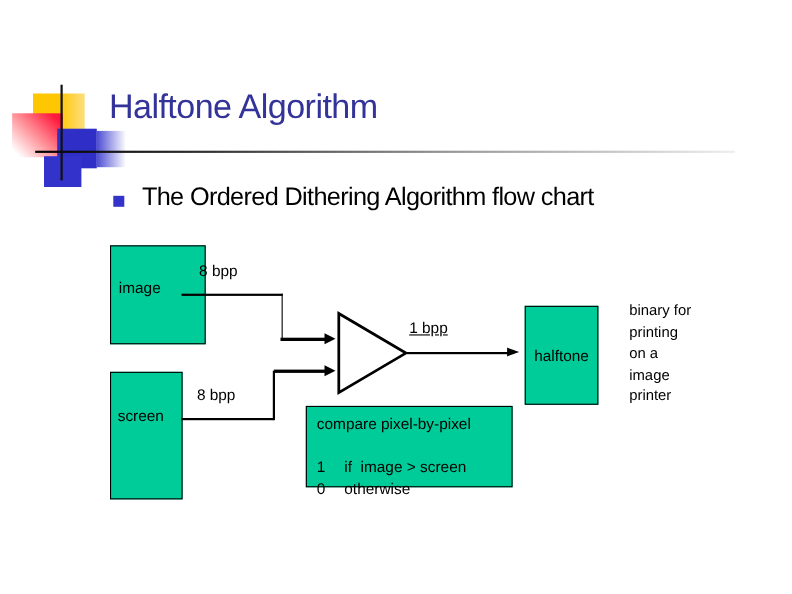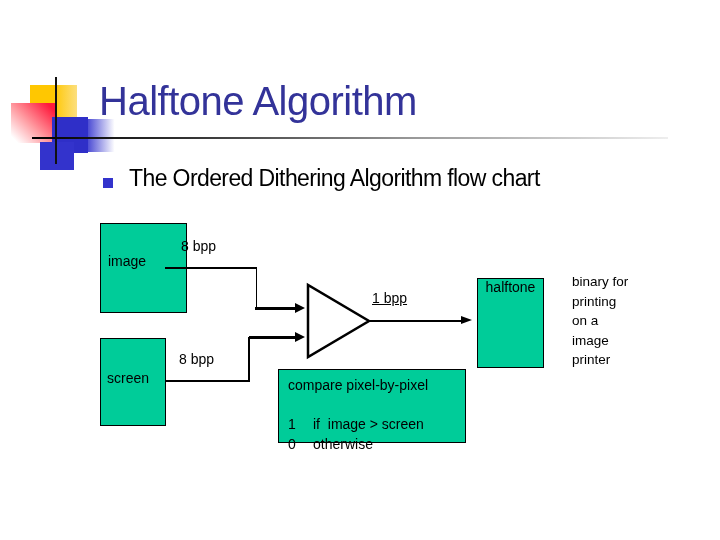--- a/index.html
+++ b/index.html
@@ -16,33 +16,33 @@
     background:linear-gradient(225deg,#ff1a3c 12%,#ff9aa0 55%,#ffffff 92%); }
   .sq-blue { left:52px; top:117px; width:36px; height:36px; background:#2f2fc8; }
   .sq-blue2 { left:40px; top:142px; width:34px; height:28px; background:#3333cc; }
   .sq-bluefade { left:88px; top:119px; width:28px; height:33px;
     background:linear-gradient(90deg,#4d4dd4 0%,#ffffff 95%); }
   .deco-vline { left:55px; top:77px; width:2px; height:87px; background:#111; }
   .deco-hrule { left:32px; top:137px; width:636px; height:2px;
     background:linear-gradient(90deg,#000 0%,#333 25%,#999 60%,#ccc 85%,#eee 100%); }
 
   
-  .title { left:99px; top:81px; font-size:40px; line-height:1;
+  .title { left:99px; top:81px; font-size:31px; line-height:1;
     color:#333399; letter-spacing:-0.5px; white-space:nowrap; }
   .bullet-marker { left:103px; top:178px; width:10px; height:10px; background:#3333cc; }
   .bullet-text { left:129px; top:167px; font-size:23px; line-height:1;
     color:#000; letter-spacing:-0.6px; white-space:nowrap; }
 
   
   .gbox { background:#00cc99; border:1.5px solid #000; box-sizing:border-box;
     font-size:14px; }
   .box-image { left:100px; top:223px; width:87px; height:90px; }
-  .box-screen { left:100px; top:338px; width:66px; height:88px; }
+  .box-screen { left:100px; top:338px; width:66px; height:116px; }
   .box-halftone { left:477px; top:278px; width:67px; height:90px;
-    display:flex; align-items:flex-start; justify-content:center; }
+    display:flex; align-items:center; justify-content:center; }
   .box-image .inlbl { position:absolute; left:7px; top:29px; }
   .box-screen .inlbl { position:absolute; left:6px; top:31px; }
 
   .box-compare { left:278px; top:369px; width:188px; height:74px;
     padding:7px 0 0 9px; }
   .cmp-rows { margin-top:21px; }
   .cmp-row { display:flex; line-height:20px; }
   .cmp-val { width:25px; flex:none; }
   .cmp-cond { white-space:pre; }
 

